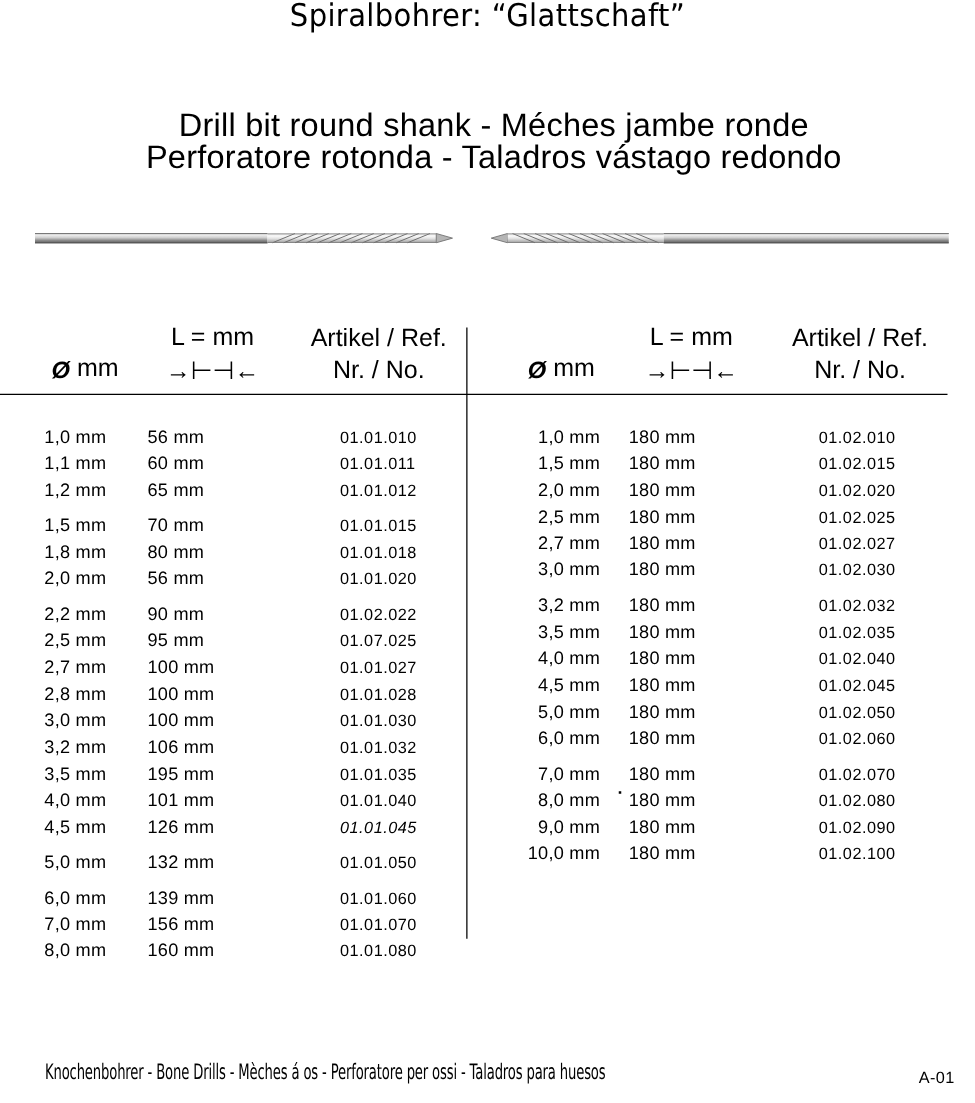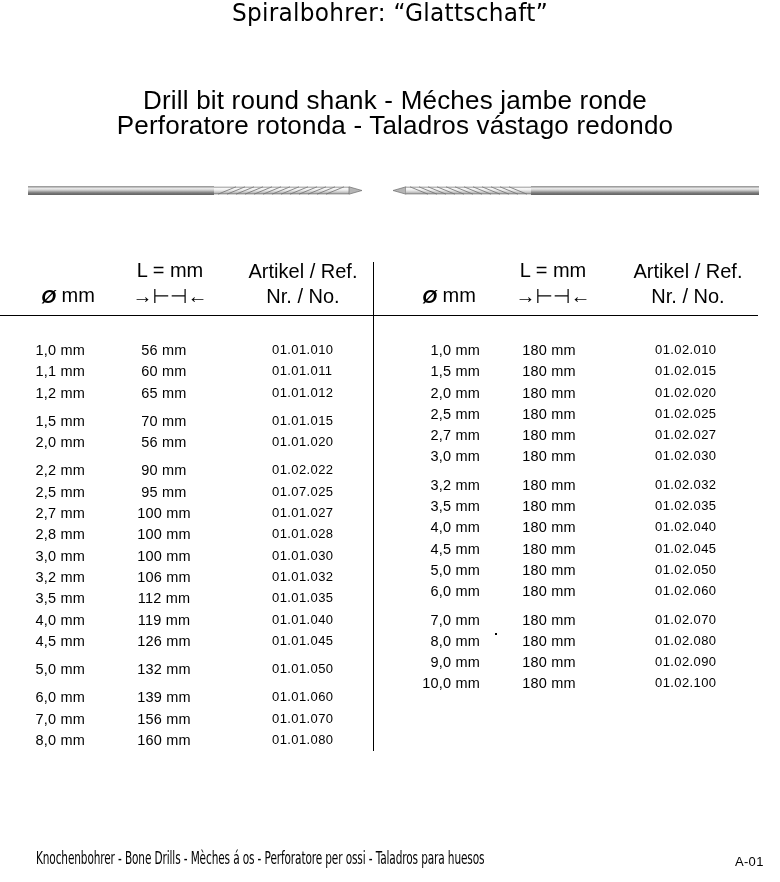--- a/index.html
+++ b/index.html
@@ -113,21 +113,21 @@
     font-family: "Liberation Sans", sans-serif;
     white-space: nowrap;
   }
   .c-dia {
     font-size: 14.5px;
     text-align: right;
     letter-spacing: 0.2px;
   }
   .c-len {
     font-size: 14.5px;
-    text-align: center;
+    text-align: left;
     letter-spacing: 0.2px;
   }
   .c-ref {
     font-size: 13px;
     text-align: left;
     letter-spacing: 0.4px;
   }
 
   
   .footer-text {
@@ -304,20 +304,25 @@
       <span class="c-dia" style="left: 0px; width: 85px;">1,2  mm</span>
       <span class="c-len" style="left: 118px; width: 92px;">65 mm</span>
       <span class="c-ref" style="left: 272px; width: 130px;">01.01.012</span>
     </div>
     <div class="row" style="top: 7px;">
       <span class="c-dia" style="left: 0px; width: 85px;">1,5  mm</span>
       <span class="c-len" style="left: 118px; width: 92px;">70 mm</span>
       <span class="c-ref" style="left: 272px; width: 130px;">01.01.015</span>
     </div>
     <div class="row" style="top: 7px;">
+      <span class="c-dia" style="left: 0px; width: 85px;">1,8  mm</span>
+      <span class="c-len" style="left: 118px; width: 92px;">80 mm</span>
+      <span class="c-ref" style="left: 272px; width: 130px;">01.01.018</span>
+    </div>
+    <div class="row" style="top: 7px;">
       <span class="c-dia" style="left: 0px; width: 85px;">2,0  mm</span>
       <span class="c-len" style="left: 118px; width: 92px;">56 mm</span>
       <span class="c-ref" style="left: 272px; width: 130px;">01.01.020</span>
     </div>
     <div class="row" style="top: 14px;">
       <span class="c-dia" style="left: 0px; width: 85px;">2,2  mm</span>
       <span class="c-len" style="left: 118px; width: 92px;">90 mm</span>
       <span class="c-ref" style="left: 272px; width: 130px;">01.02.022</span>
     </div>
     <div class="row" style="top: 14px;">
@@ -340,32 +345,32 @@
       <span class="c-len" style="left: 118px; width: 92px;">100 mm</span>
       <span class="c-ref" style="left: 272px; width: 130px;">01.01.030</span>
     </div>
     <div class="row" style="top: 14px;">
       <span class="c-dia" style="left: 0px; width: 85px;">3,2  mm</span>
       <span class="c-len" style="left: 118px; width: 92px;">106 mm</span>
       <span class="c-ref" style="left: 272px; width: 130px;">01.01.032</span>
     </div>
     <div class="row" style="top: 14px;">
       <span class="c-dia" style="left: 0px; width: 85px;">3,5  mm</span>
-      <span class="c-len" style="left: 118px; width: 92px;">112 mm</span>
+      <span class="c-len" style="left: 118px; width: 92px;">195 mm</span>
       <span class="c-ref" style="left: 272px; width: 130px;">01.01.035</span>
     </div>
     <div class="row" style="top: 14px;">
       <span class="c-dia" style="left: 0px; width: 85px;">4,0  mm</span>
-      <span class="c-len" style="left: 118px; width: 92px;">119 mm</span>
+      <span class="c-len" style="left: 118px; width: 92px;">101 mm</span>
       <span class="c-ref" style="left: 272px; width: 130px;">01.01.040</span>
     </div>
     <div class="row" style="top: 14px;">
       <span class="c-dia" style="left: 0px; width: 85px;">4,5  mm</span>
       <span class="c-len" style="left: 118px; width: 92px;">126 mm</span>
-      <span class="c-ref" style="left: 272px; width: 130px;">01.01.045</span>
+      <span class="c-ref" style="left: 272px; width: 130px; font-style: italic;">01.01.045</span>
     </div>
     <div class="row" style="top: 21px;">
       <span class="c-dia" style="left: 0px; width: 85px;">5,0  mm</span>
       <span class="c-len" style="left: 118px; width: 92px;">132 mm</span>
       <span class="c-ref" style="left: 272px; width: 130px;">01.01.050</span>
     </div>
     <div class="row" style="top: 28px;">
       <span class="c-dia" style="left: 0px; width: 85px;">6,0  mm</span>
       <span class="c-len" style="left: 118px; width: 92px;">139 mm</span>
       <span class="c-ref" style="left: 272px; width: 130px;">01.01.060</span>

